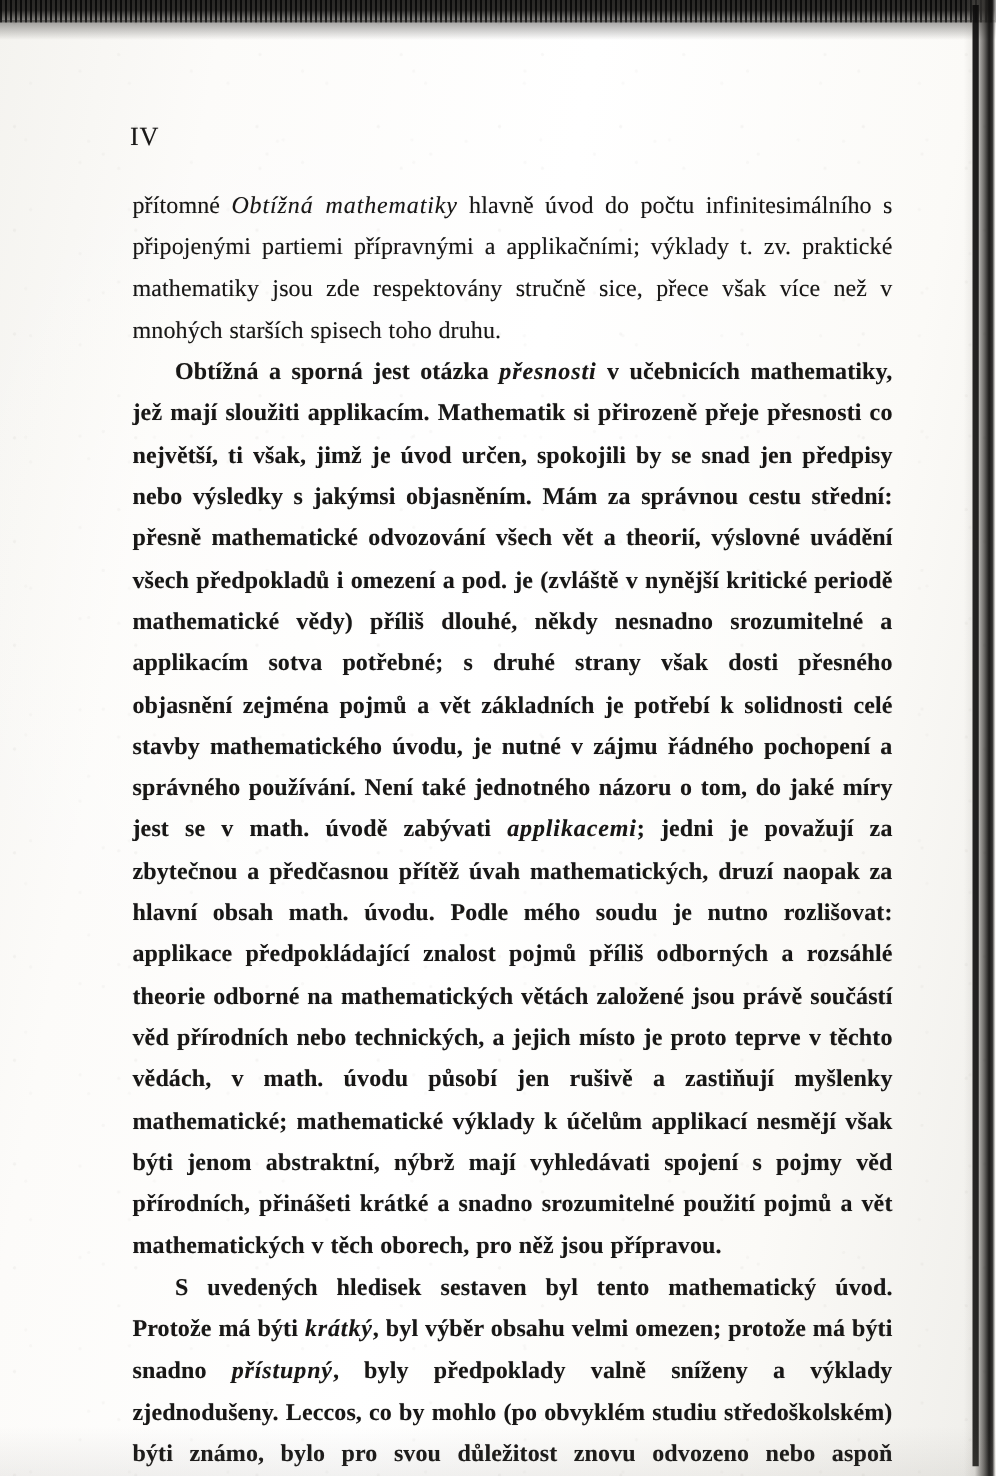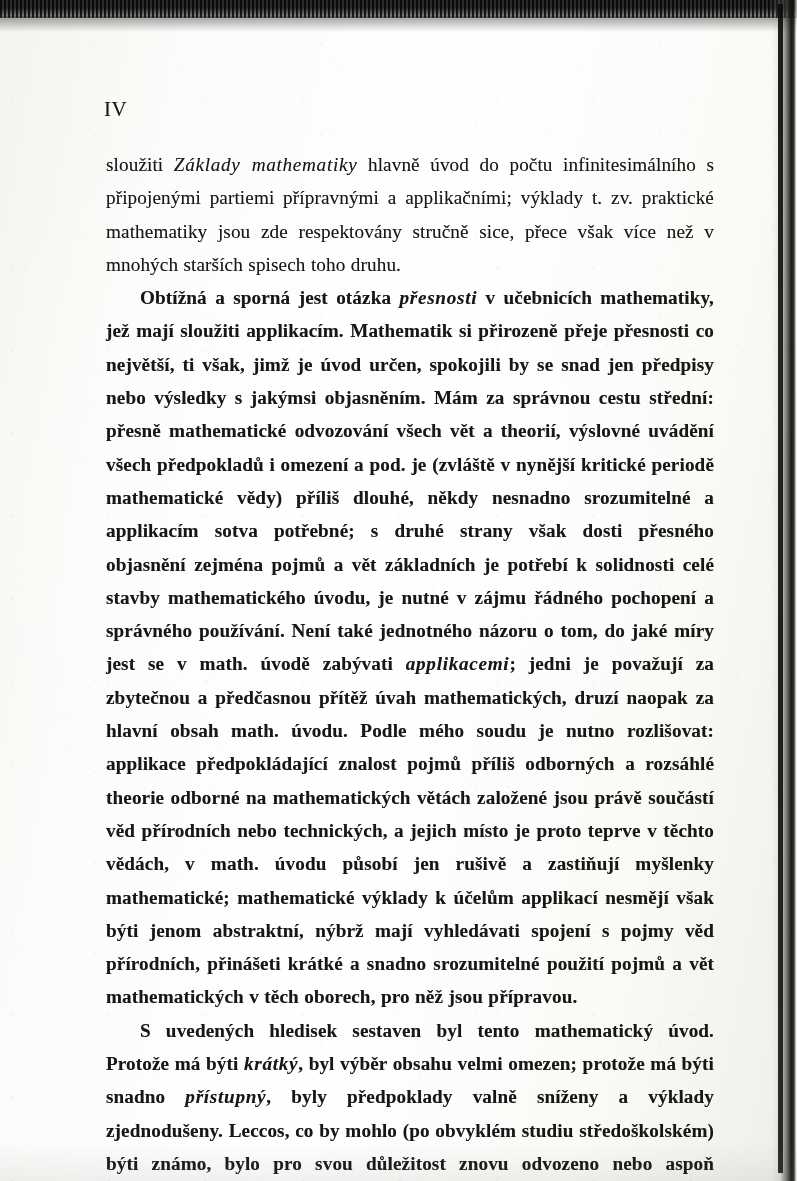--- a/index.html
+++ b/index.html
@@ -162,21 +162,21 @@
 <div class="scan-page">
 
   <div class="paper-tint"></div>
   <div class="paper-speckle"></div>
 
   <div class="page-content">
 
     <div class="folio">IV</div>
 
     <div class="textblock">
-      <p class="para"><span>sloužiti </span><em>Základy mathematiky</em><span> hlavně úvod do počtu infinitesimálního s připojenými partiemi přípravnými a applikačními; výklady t. zv. praktické mathematiky jsou zde respektovány stručně sice, přece však více než v mnohých starších spisech toho druhu.</span></p>
+      <p class="para"><span>přítomné </span><em>Obtížná mathematiky</em><span> hlavně úvod do počtu infinitesimálního s připojenými partiemi přípravnými a applikačními; výklady t. zv. praktické mathematiky jsou zde respektovány stručně sice, přece však více než v mnohých starších spisech toho druhu.</span></p>
       <p class="para indented"><span>Obtížná a sporná jest otázka </span><em>přesnosti</em><span> v učebnicích mathematiky, jež mají sloužiti applikacím. Mathematik si přirozeně přeje přesnosti co největší, ti však, jimž je úvod určen, spokojili by se snad jen předpisy nebo výsledky s jakýmsi objasněním. Mám za správnou cestu střední: přesně mathematické odvozování všech vět a theorií, výslovné uvádění všech předpokladů i omezení a pod. je (zvláště v nynější kritické periodě mathematické vědy) příliš dlouhé, někdy nesnadno srozumitelné a applikacím sotva potřebné; s druhé strany však dosti přesného objasnění zejména pojmů a vět základních je potřebí k solidnosti celé stavby mathematického úvodu, je nutné v zájmu řádného pochopení a správného používání. Není také jednotného názoru o tom, do jaké míry jest se v math. úvodě zabývati </span><em>applikacemi</em><span>; jedni je považují za zbytečnou a předčasnou přítěž úvah mathematických, druzí naopak za hlavní obsah math. úvodu. Podle mého soudu je nutno rozlišovat: applikace předpokládající znalost pojmů příliš odborných a rozsáhlé theorie odborné na mathematických větách založené jsou právě součástí věd přírodních nebo technických, a jejich místo je proto teprve v těchto vědách, v math. úvodu působí jen rušivě a zastiňují myšlenky mathematické; mathematické výklady k účelům applikací nesmějí však býti jenom abstraktní, nýbrž mají vyhledávati spojení s pojmy věd přírodních, přinášeti krátké a snadno srozumitelné použití pojmů a vět mathematických v těch oborech, pro něž jsou přípravou.</span></p>
       <p class="para indented"><span>S uvedených hledisek sestaven byl tento mathematický úvod. Protože má býti </span><em>krátký</em><span>, byl výběr obsahu velmi omezen; protože má býti snadno </span><em>přístupný</em><span>, byly předpoklady valně sníženy a výklady zjednodušeny. Leccos, co by mohlo (po obvyklém studiu středoškolském) býti známo, bylo pro svou důležitost znovu odvozeno nebo aspoň opakováno (na př. o elementárních funkcích); jiné věci zase zkráceny, buď že jsou u nás známé (na př. analytická geometrie v rovině) nebo méně potřebné (na př. nauka o nekonečných řadách). Za požadavek velmi důležitý pokládám, aby úvodní učebnice mathematická byla přehledná: aby uspořádáním obsahu, formou výkladu i způsobem tisku byla usnadňována </span></p>
     </div>
 
   </div>
 
   <div class="scan-edge-top"></div>
   <div class="scan-edge-top-fade"></div>
   <div class="scan-edge-right"></div>
   <div class="scan-edge-right-inner"></div>

